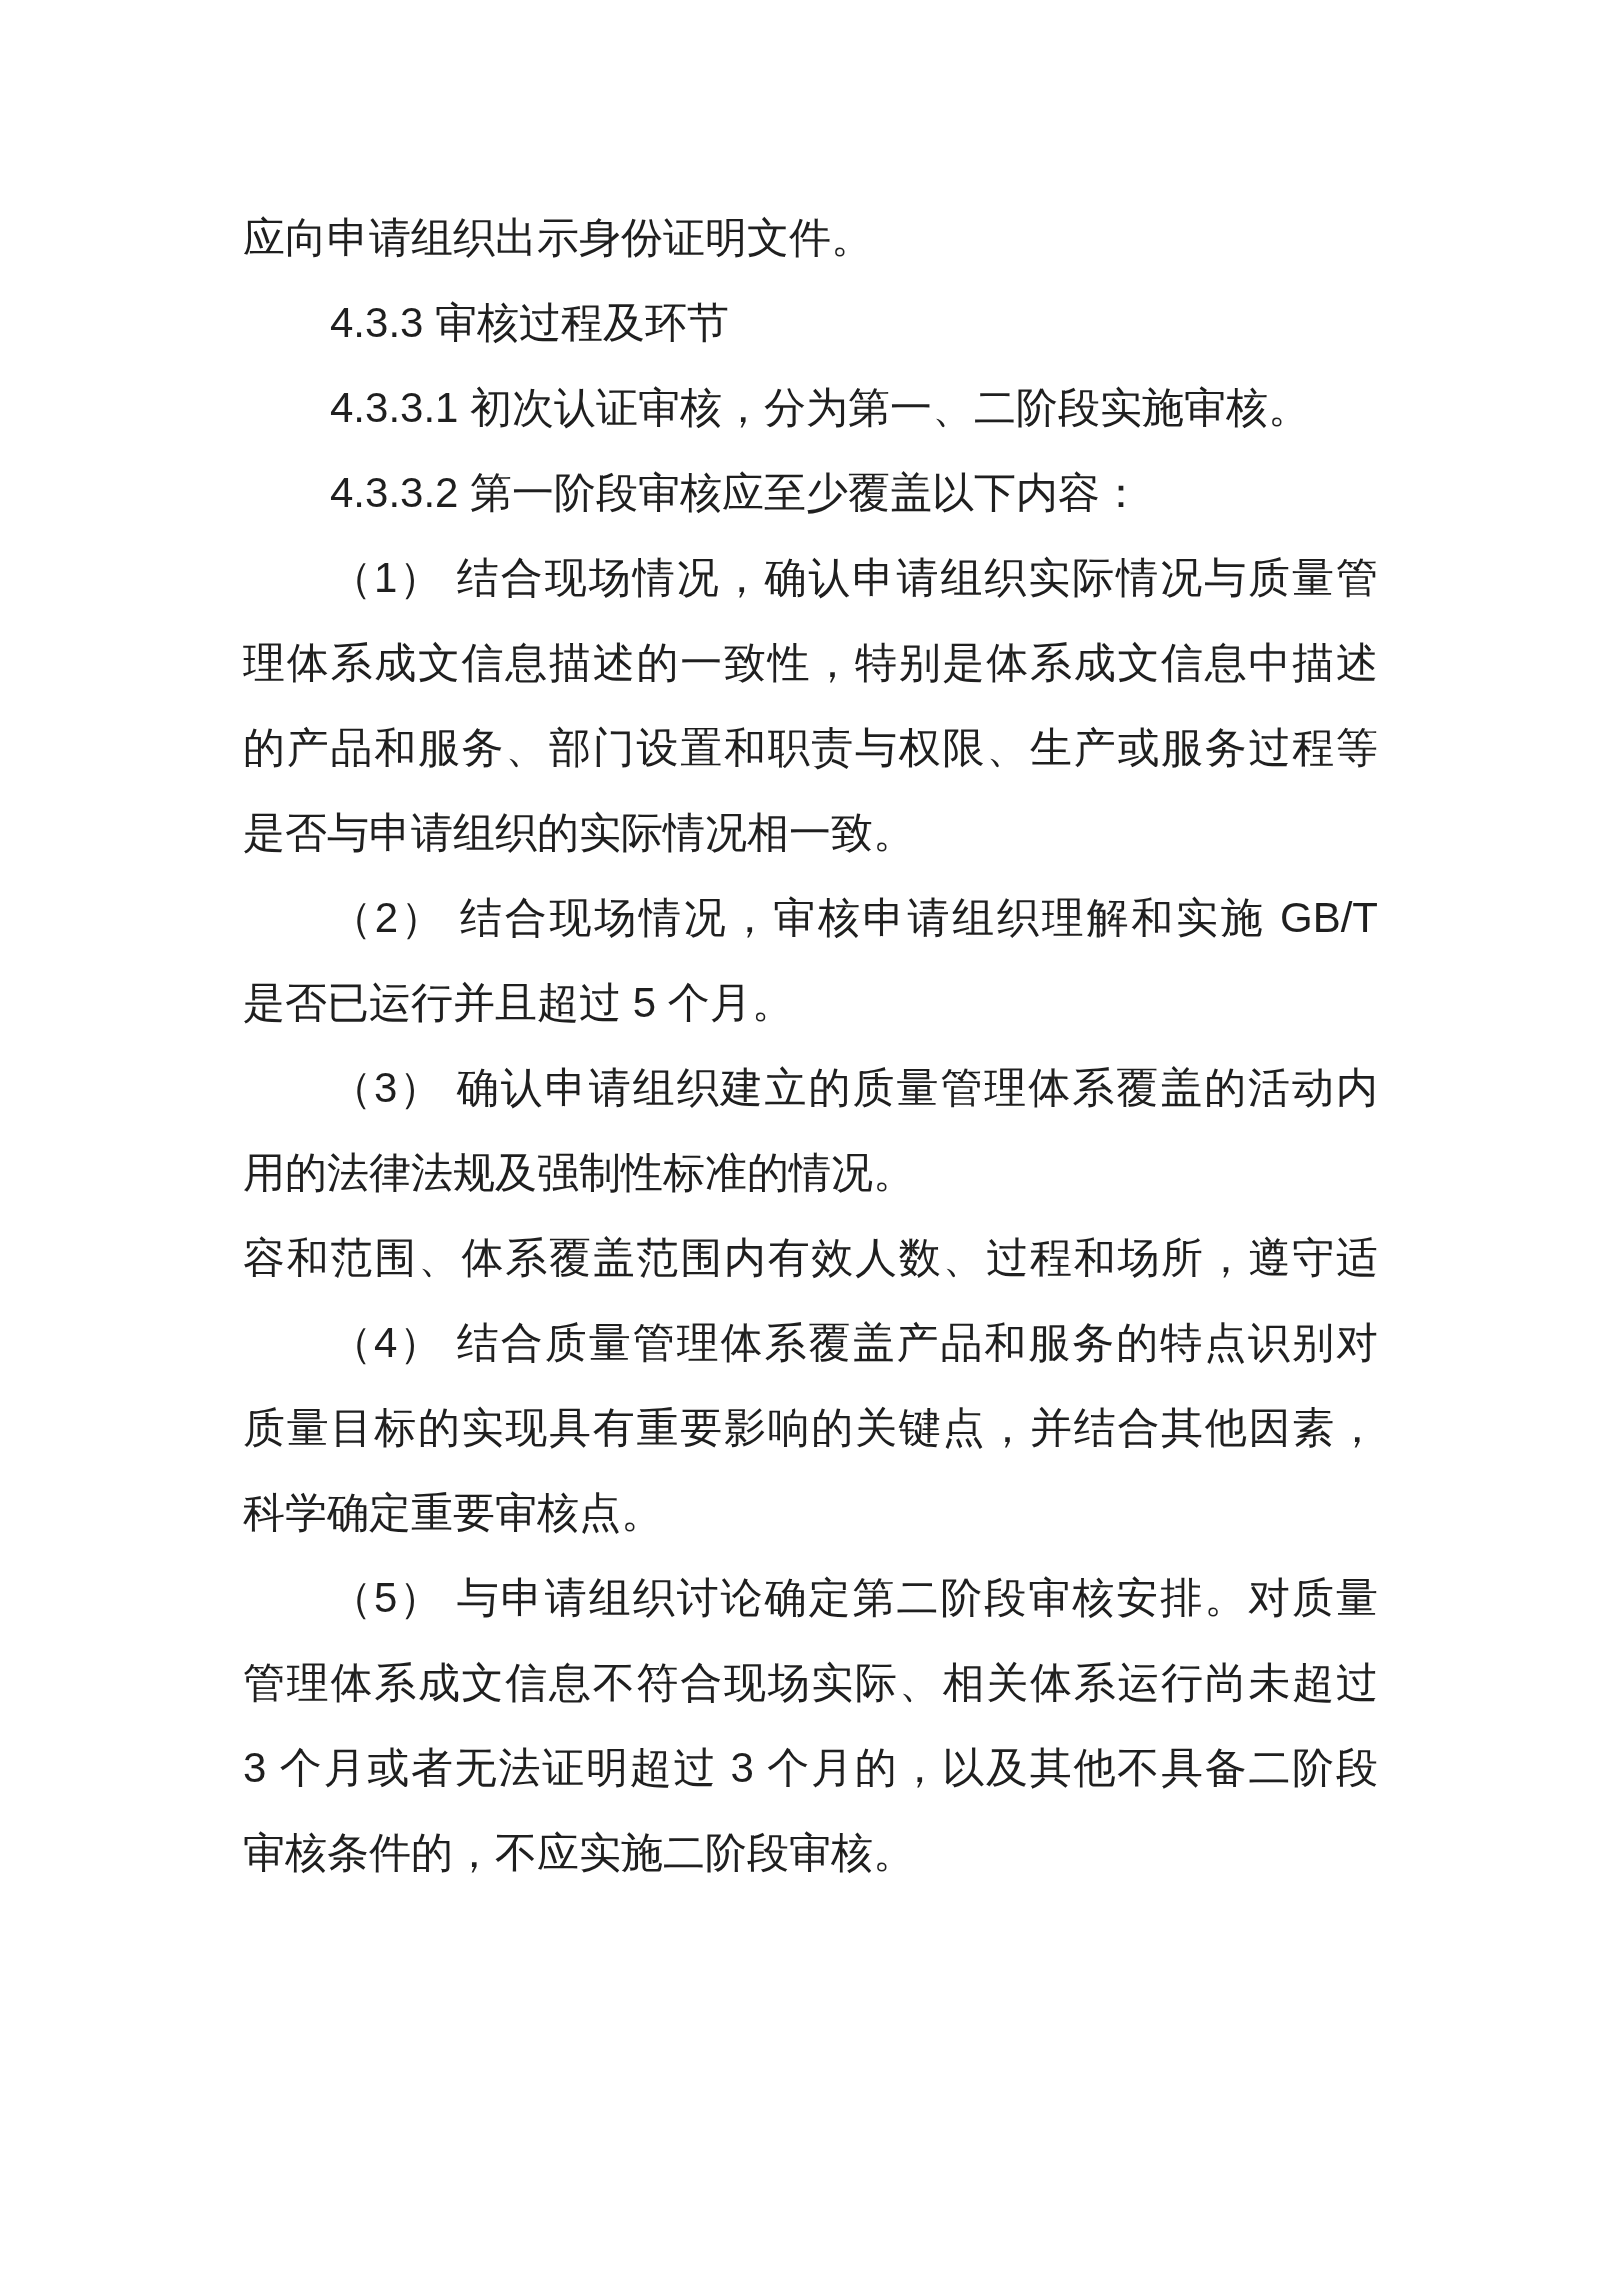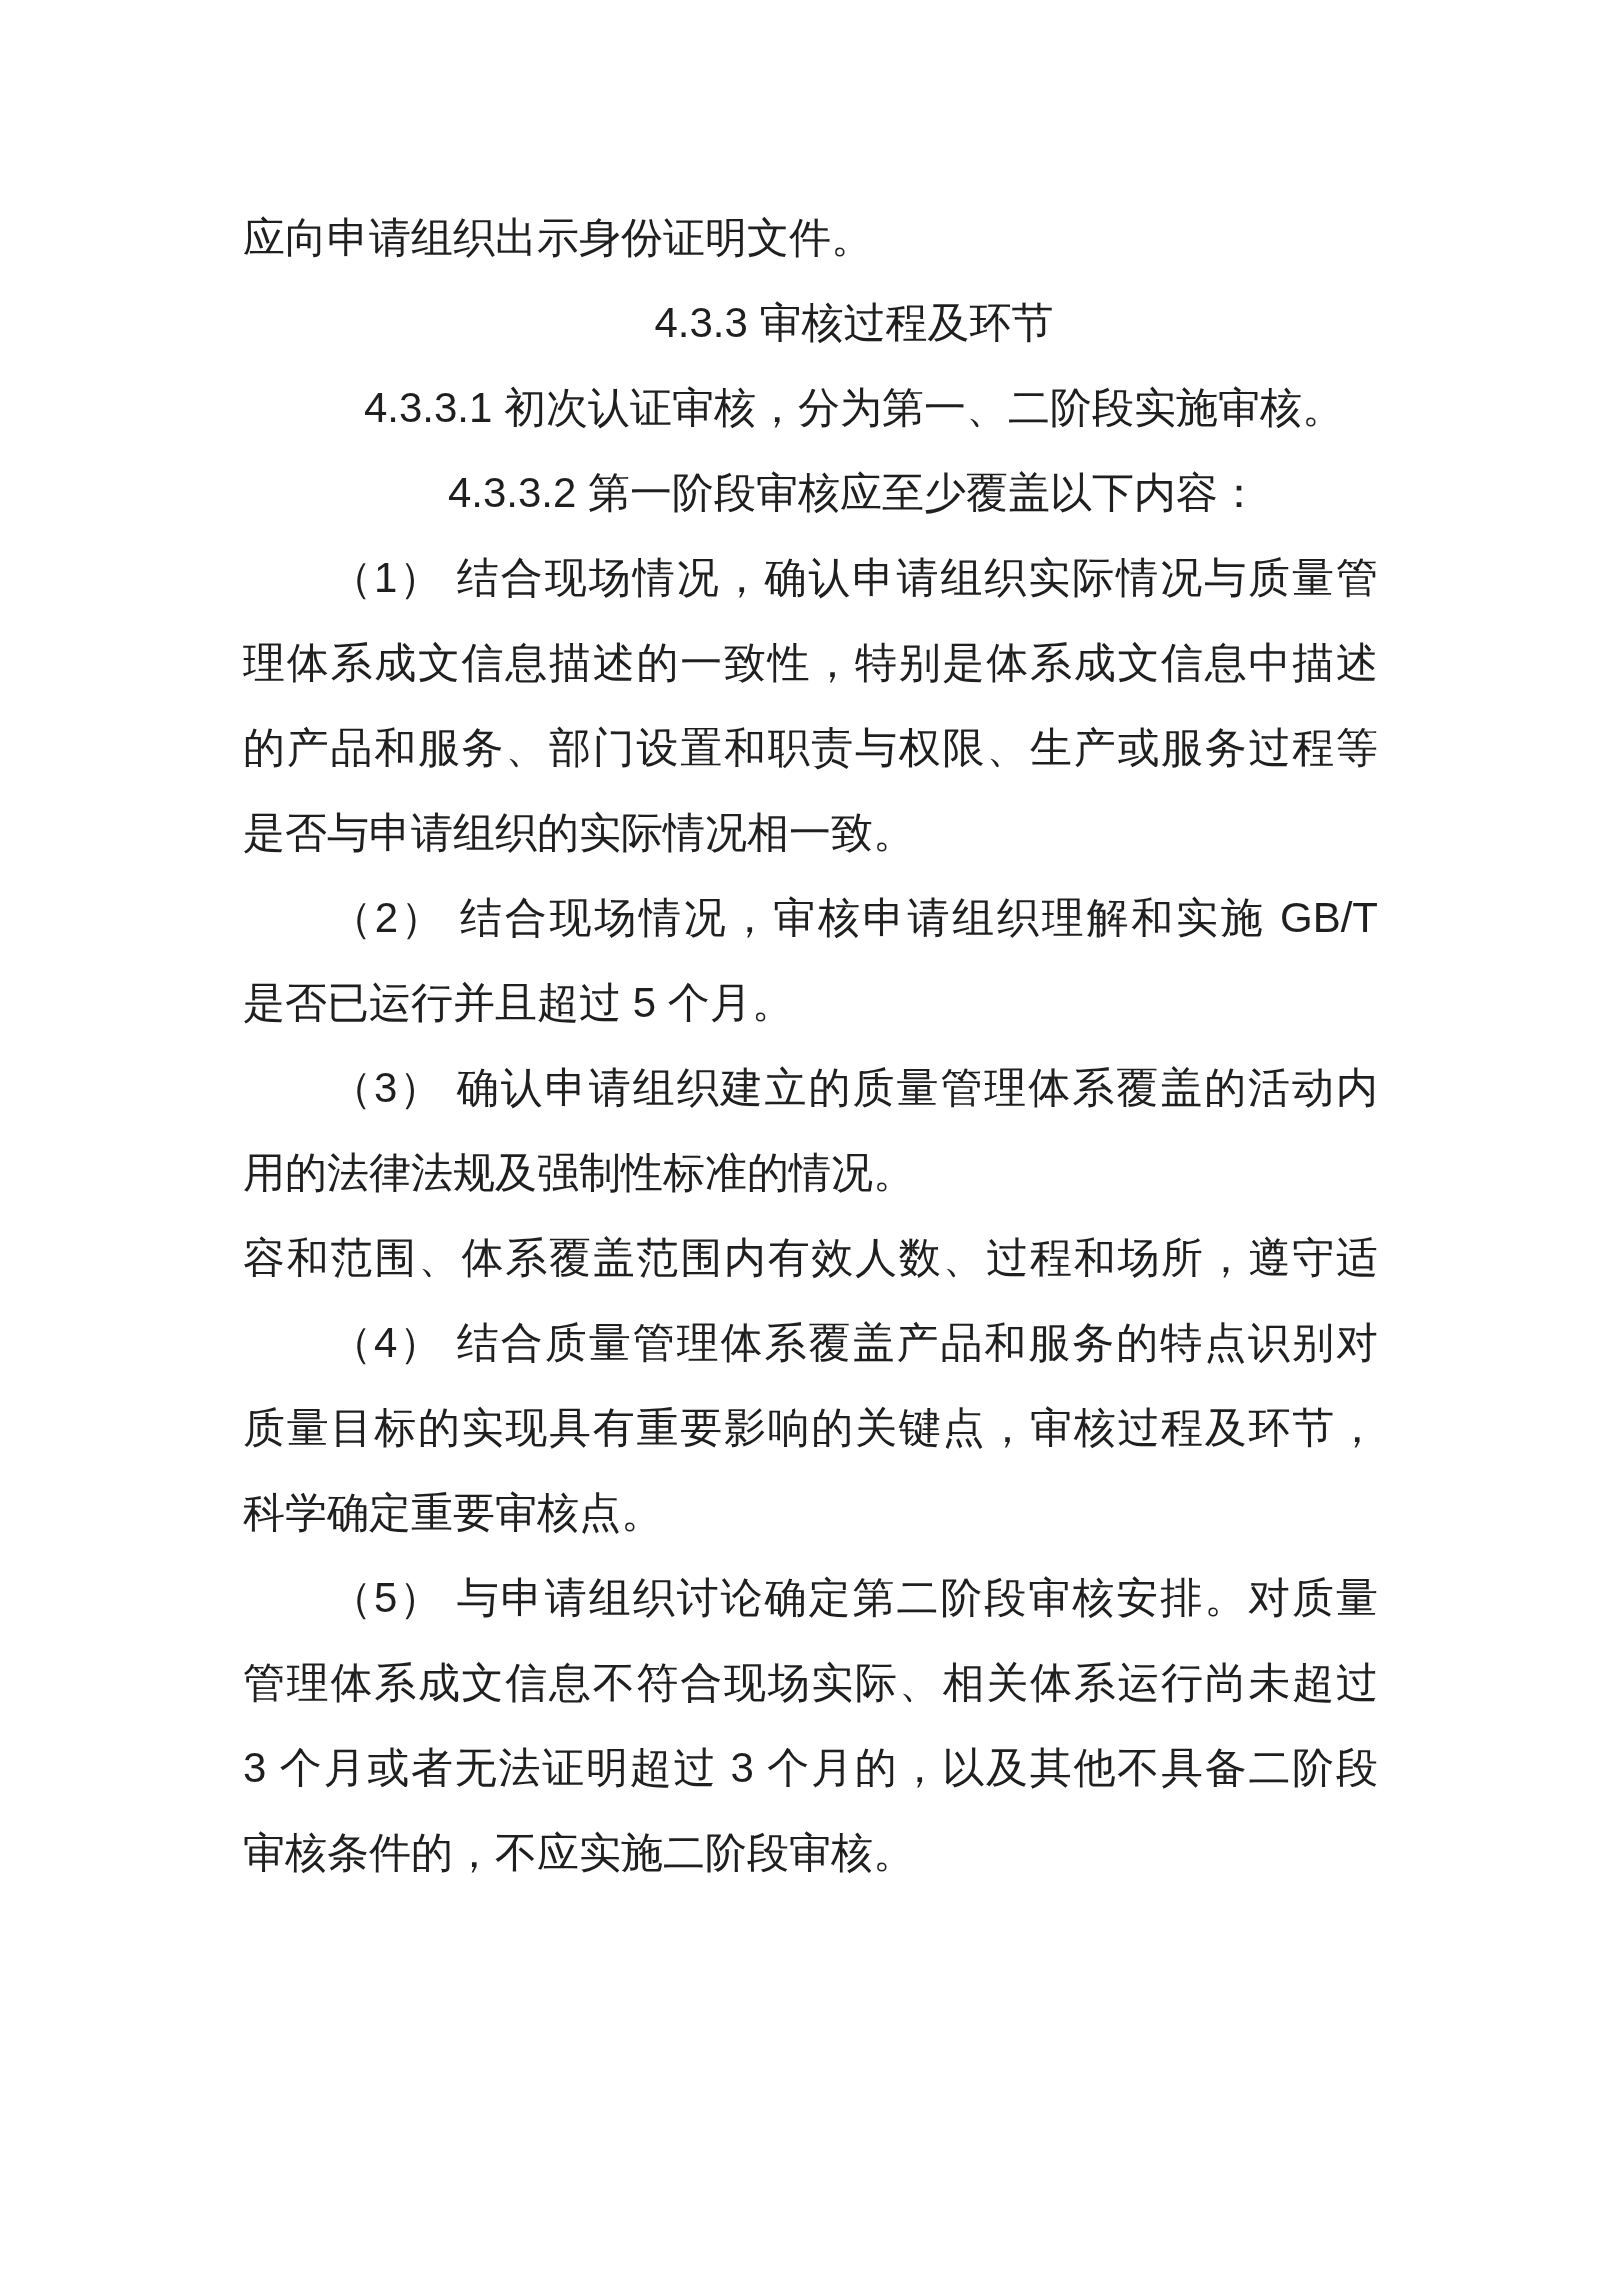--- a/index.html
+++ b/index.html
@@ -32,21 +32,20 @@
     text-align: left;
   }
   
   .j {
     text-align: justify;
     text-align-last: justify;
   }
   
   .i {
     padding-left: 87px;
-    text-align: center;
   }
 </style>
 </head>
 <body>
 
 <div class="page">
   <div class="textblock">
     <div class="line">应向申请组织出示身份证明文件。</div>
     <div class="line i">4.3.3 审核过程及环节</div>
     <div class="line i">4.3.3.1 初次认证审核，分为第一、二阶段实施审核。</div>
@@ -54,21 +53,21 @@
     <div class="line i j">（1） 结合现场情况，确认申请组织实际情况与质量管</div>
     <div class="line j">理体系成文信息描述的一致性，特别是体系成文信息中描述</div>
     <div class="line j">的产品和服务、部门设置和职责与权限、生产或服务过程等</div>
     <div class="line">是否与申请组织的实际情况相一致。</div>
     <div class="line i j">（2） 结合现场情况，审核申请组织理解和实施 GB/T</div>
     <div class="line">是否已运行并且超过 5 个月。</div>
     <div class="line i j">（3） 确认申请组织建立的质量管理体系覆盖的活动内</div>
     <div class="line">用的法律法规及强制性标准的情况。</div>
     <div class="line j">容和范围、体系覆盖范围内有效人数、过程和场所，遵守适</div>
     <div class="line i j">（4） 结合质量管理体系覆盖产品和服务的特点识别对</div>
-    <div class="line j">质量目标的实现具有重要影响的关键点，审核过程及环节，</div>
+    <div class="line j">质量目标的实现具有重要影响的关键点，并结合其他因素，</div>
     <div class="line">科学确定重要审核点。</div>
     <div class="line i j">（5） 与申请组织讨论确定第二阶段审核安排。对质量</div>
     <div class="line j">管理体系成文信息不符合现场实际、相关体系运行尚未超过</div>
     <div class="line j">3 个月或者无法证明超过 3 个月的，以及其他不具备二阶段</div>
     <div class="line">审核条件的，不应实施二阶段审核。</div>
   </div>
 </div>
 
 
 </body></html>

